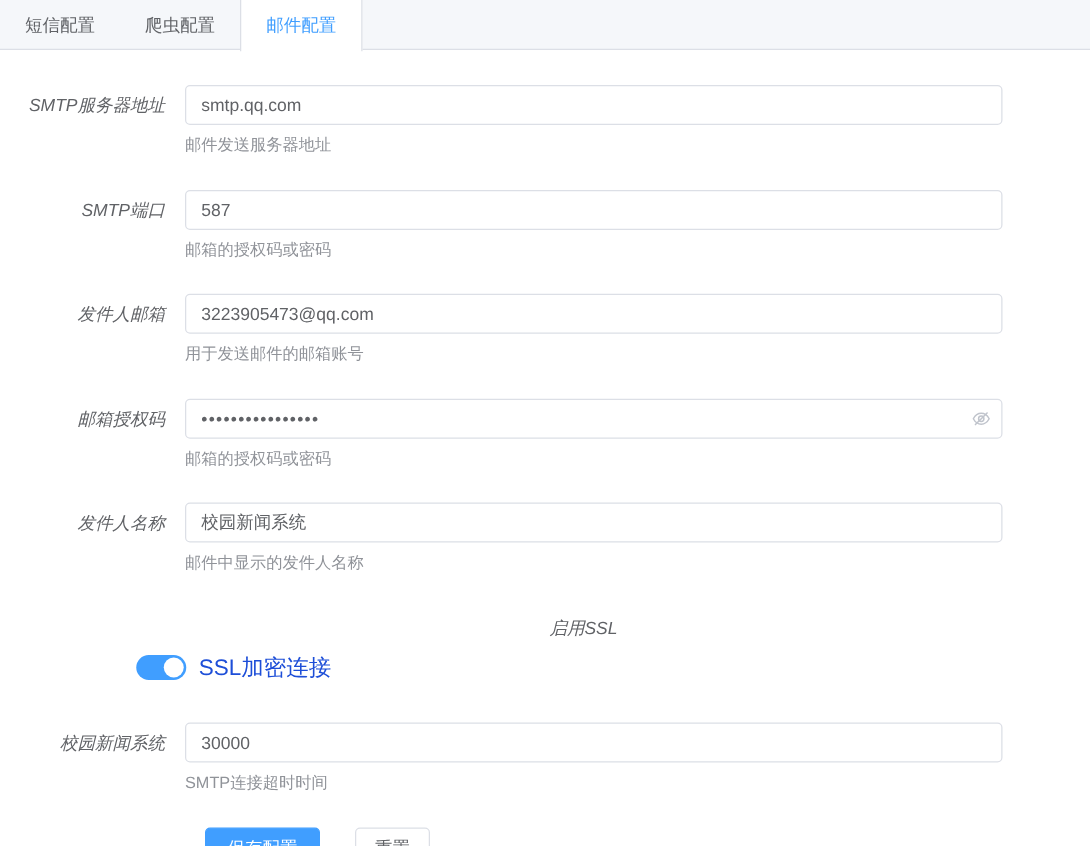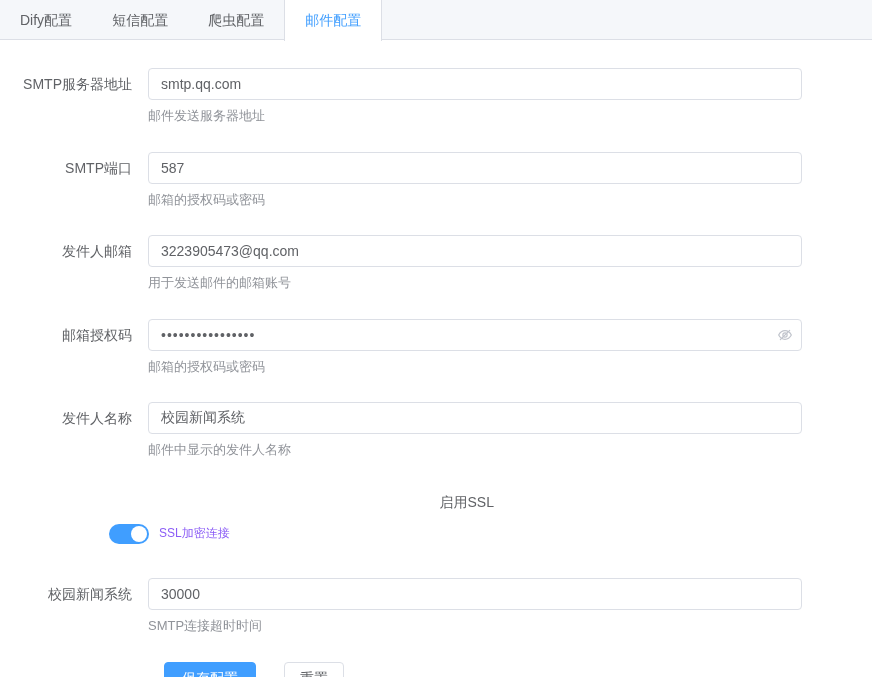--- a/index.html
+++ b/index.html
@@ -41,20 +41,21 @@
     margin-bottom: 28px;
   }
   .item-label {
     width: 148px;
     flex-shrink: 0;
     padding-right: 16px;
     text-align: right;
     font-size: 14px;
     color: #606266;
     line-height: 32px;
+    font-style: italic;
   }
   .item-content { position: relative; width: 654px; }
   .text-input {
     width: 654px;
     height: 32px;
     border: 1px solid #DCDFE6;
     border-radius: 4px;
     padding: 0 12px;
     font-size: 14px;
     color: #606266;
@@ -95,22 +96,22 @@
   .switch .knob {
     position: absolute;
     top: 2px; left: 2px;
     width: 16px; height: 16px;
     border-radius: 50%;
     background: #ffffff;
   }
   .switch.on .knob { left: auto; right: 2px; }
   .switch-label {
     margin-left: 10px;
-    font-size: 12px;
-    color: #8b5cf6;
+    font-size: 18px;
+    color: #1d4ed8;
   }
   
   .buttons-row { margin-left: 164px; display: flex; }
   .btn {
     height: 32px;
     border-radius: 4px;
     font-size: 14px;
     cursor: pointer;
     line-height: 30px;
     font-family: "Liberation Sans", "DejaVu Sans", sans-serif;
@@ -126,21 +127,20 @@
     border: 1px solid #DCDFE6;
     color: #606266;
     padding: 0 15px;
     margin-left: 28px;
   }
 </style>
 </head>
 <body>
 
 <div class="tabs-header">
-  <div class="tab">Dify配置</div>
   <div class="tab">短信配置</div>
   <div class="tab">爬虫配置</div>
   <div class="tab active">邮件配置</div>
 </div>
 
 <div class="form">
 
   <div class="form-item">
     <div class="item-label">SMTP服务器地址</div>
     <div class="item-content">

